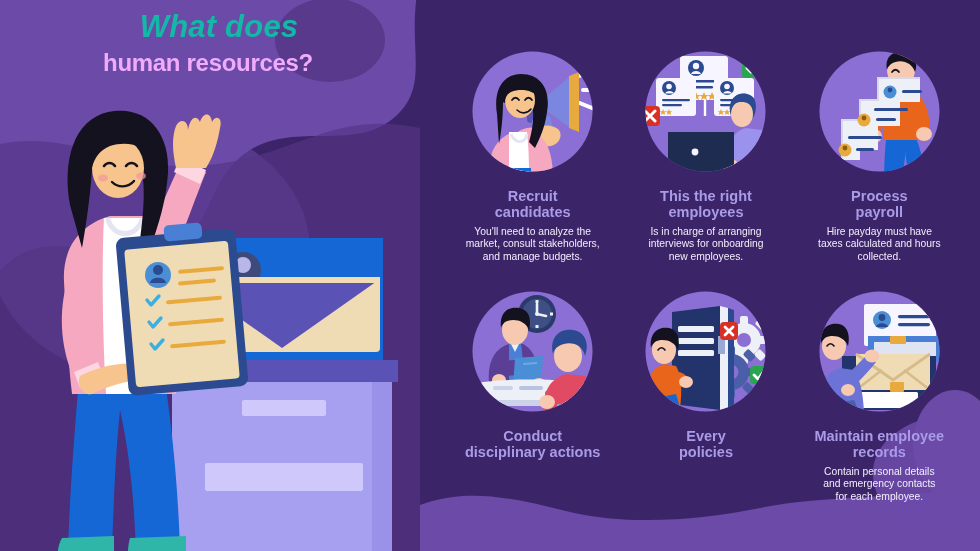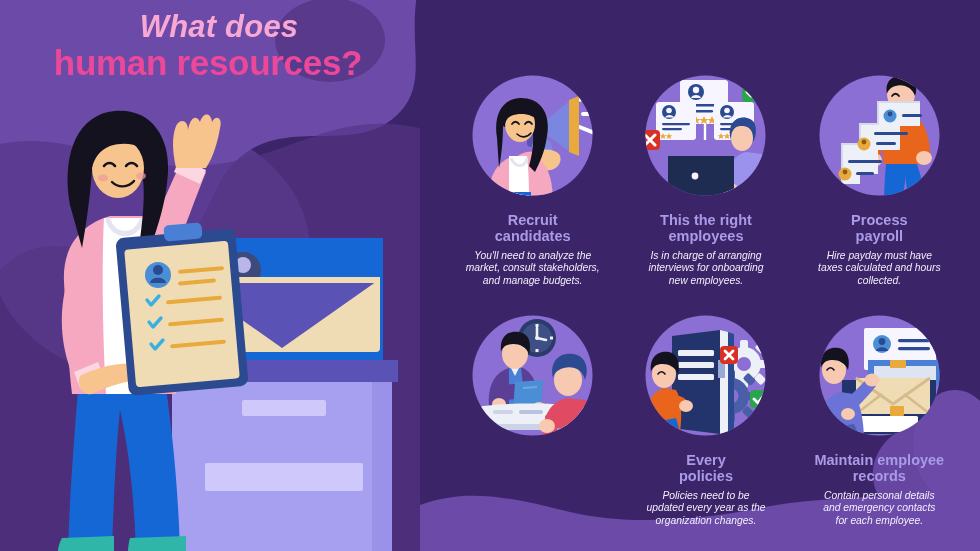--- a/index.html
+++ b/index.html
@@ -11,46 +11,45 @@
   }
   .stage { position:absolute; inset:0; width:980px; height:551px; }
   .bg-svg, .left-svg { position:absolute; left:0; top:0; }
 
   
   #title-block {
     position:absolute; left:18px; top:10px; width:380px; height:82px;
     text-align:center; z-index:6;
   }
   #title-line1 {
-    font-style:italic; font-weight:700; color:#f9a8d4;
+    font-style:italic; font-weight:700; color:#14b8a6;
     font-size:31px; letter-spacing:.2px; line-height:34px;
     margin-left:22px;
   }
   #title-line2 {
-    font-weight:700; color:#ec4899;
-    font-size:35px; letter-spacing:-.3px; line-height:38px;
+    font-weight:700; color:#f0abfc;
+    font-size:24px; letter-spacing:-.3px; line-height:38px;
   }
 
   
   #cards {
-    position:absolute; left:446px; top:68px; width:520px; height:480px;
+    position:absolute; left:446px; top:44px; width:520px; height:480px;
     display:grid; grid-template-columns:repeat(3,1fr);
     grid-template-rows:repeat(2,1fr); z-index:6;
   }
   .card { display:flex; flex-direction:column; align-items:center; }
   .card-art { width:135px; height:135px; position:relative; }
   .card-title {
     color:#a99be8; font-weight:700; font-size:14.5px; line-height:16px;
     text-align:center; margin-top:9px; white-space:pre-line;
   }
   .card-desc {
     color:#f2eefb; font-size:10.3px; line-height:12.3px;
     text-align:center; margin-top:6px; white-space:pre-line;
     max-width:150px;
-    font-style:italic;
   }
 </style>
 </head>
 <body>
 
 <div class="stage">
 
   <svg class="bg-svg" width="980" height="551" viewBox="0 0 980 551">
     <rect x="0" y="0" width="980" height="551" fill="#3c2468"></rect>
 
@@ -408,20 +407,22 @@
             <path d="M88,70 C84,52 96,44 108,46 C122,48 124,62 120,72
                      C118,60 104,56 94,62 C90,64 88,68 88,70 Z" fill="#2b4a8f"></path>
 
             <path d="M80,108 C90,100 104,100 112,106 L108,118 C98,114 88,116 82,120 Z" fill="#e04a63"></path>
             <ellipse cx="82" cy="118" rx="8" ry="7" fill="#f7c9b0"></ellipse>
 
             <path d="M92,120 L140,120 L140,136 L92,136 Z" fill="#8fa5cf"></path>
           </g>
         </svg>
       </div>
+      <div class="card-title">Conduct
+disciplinary actions</div>
     </div>
 
     <div class="card">
       <div class="card-art">
         <svg width="135" height="135" viewBox="0 0 135 135">
           <defs>
               <clipPath id="c5">
                 <circle cx="67.5" cy="67.5" r="60"></circle>
               </clipPath>
             </defs>
@@ -481,23 +482,20 @@
 
             <ellipse cx="26" cy="66" rx="12" ry="14" fill="#f7c9b0"></ellipse>
             <path d="M13,64 C11,48 21,42 31,44 C41,46 42,58 40,66
                      C36,56 24,54 17,58 C15,60 13,62 13,64 Z" fill="#14121f"></path>
             <path d="M20,66 C22,63 25,63 27,66" stroke="#14121f" stroke-width="1.6" fill="none" stroke-linecap="round"></path>
           </g>
         </svg>
       </div>
       <div class="card-title">Every
 policies</div>
-      <div class="card-desc">Policies need to be
-updated every year as the
-organization changes.</div>
     </div>
 
     <div class="card">
       <div class="card-art">
         <svg width="135" height="135" viewBox="0 0 135 135">
           <defs>
               <clipPath id="c6">
                 <circle cx="67.5" cy="67.5" r="60"></circle>
               </clipPath>
             </defs>

